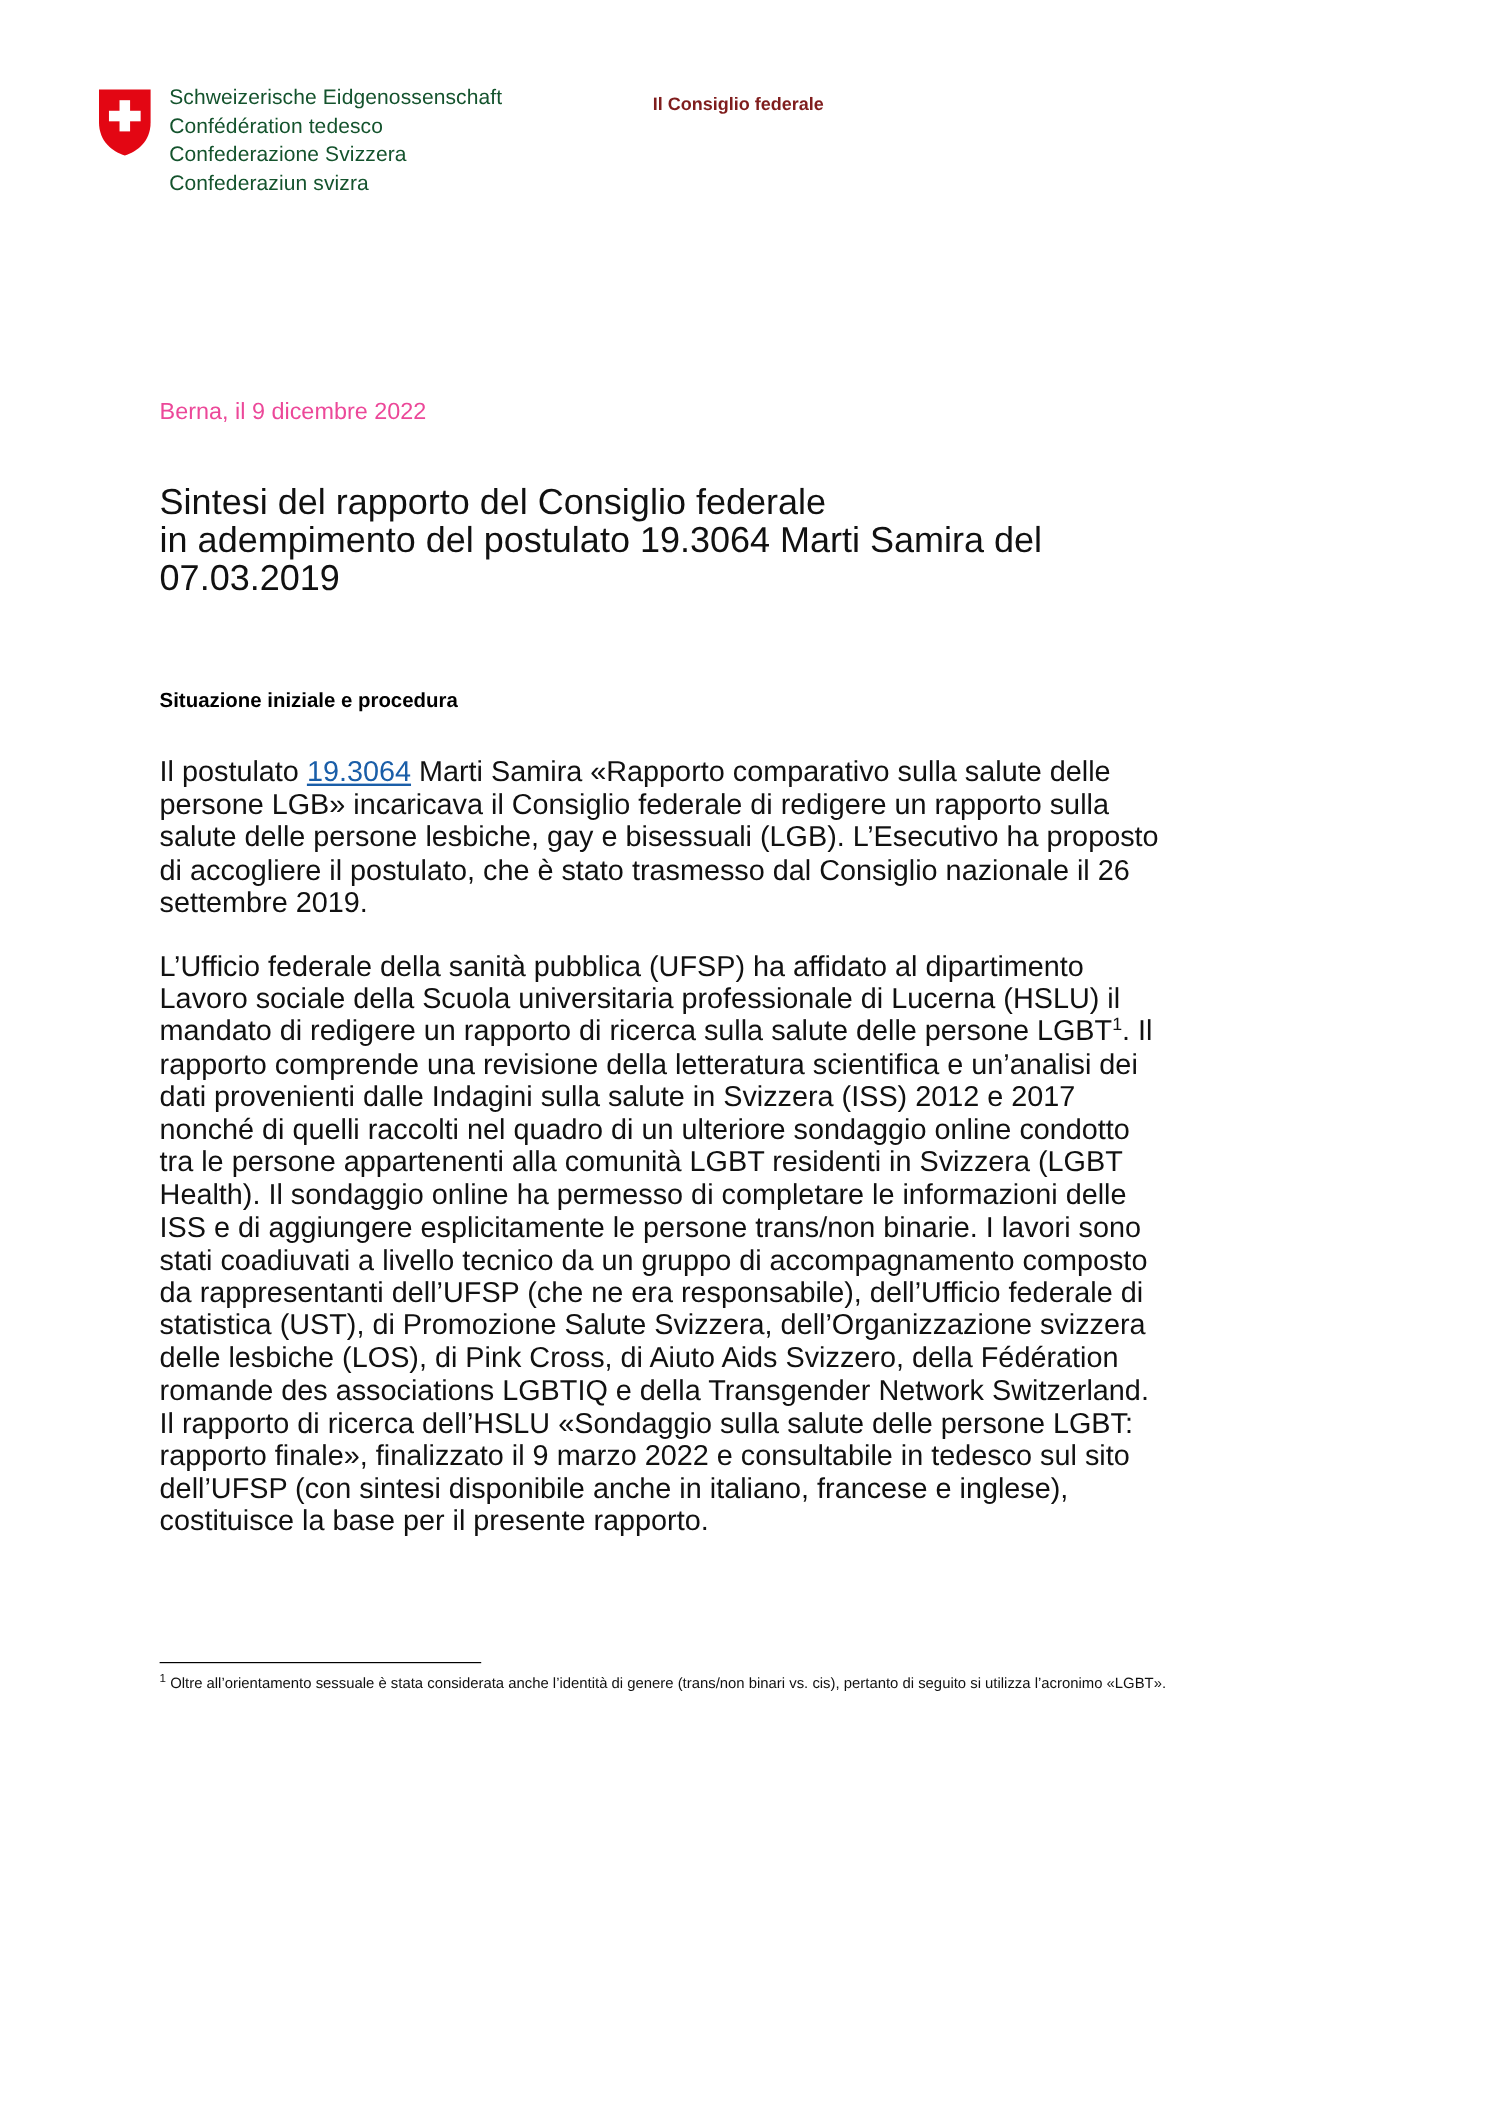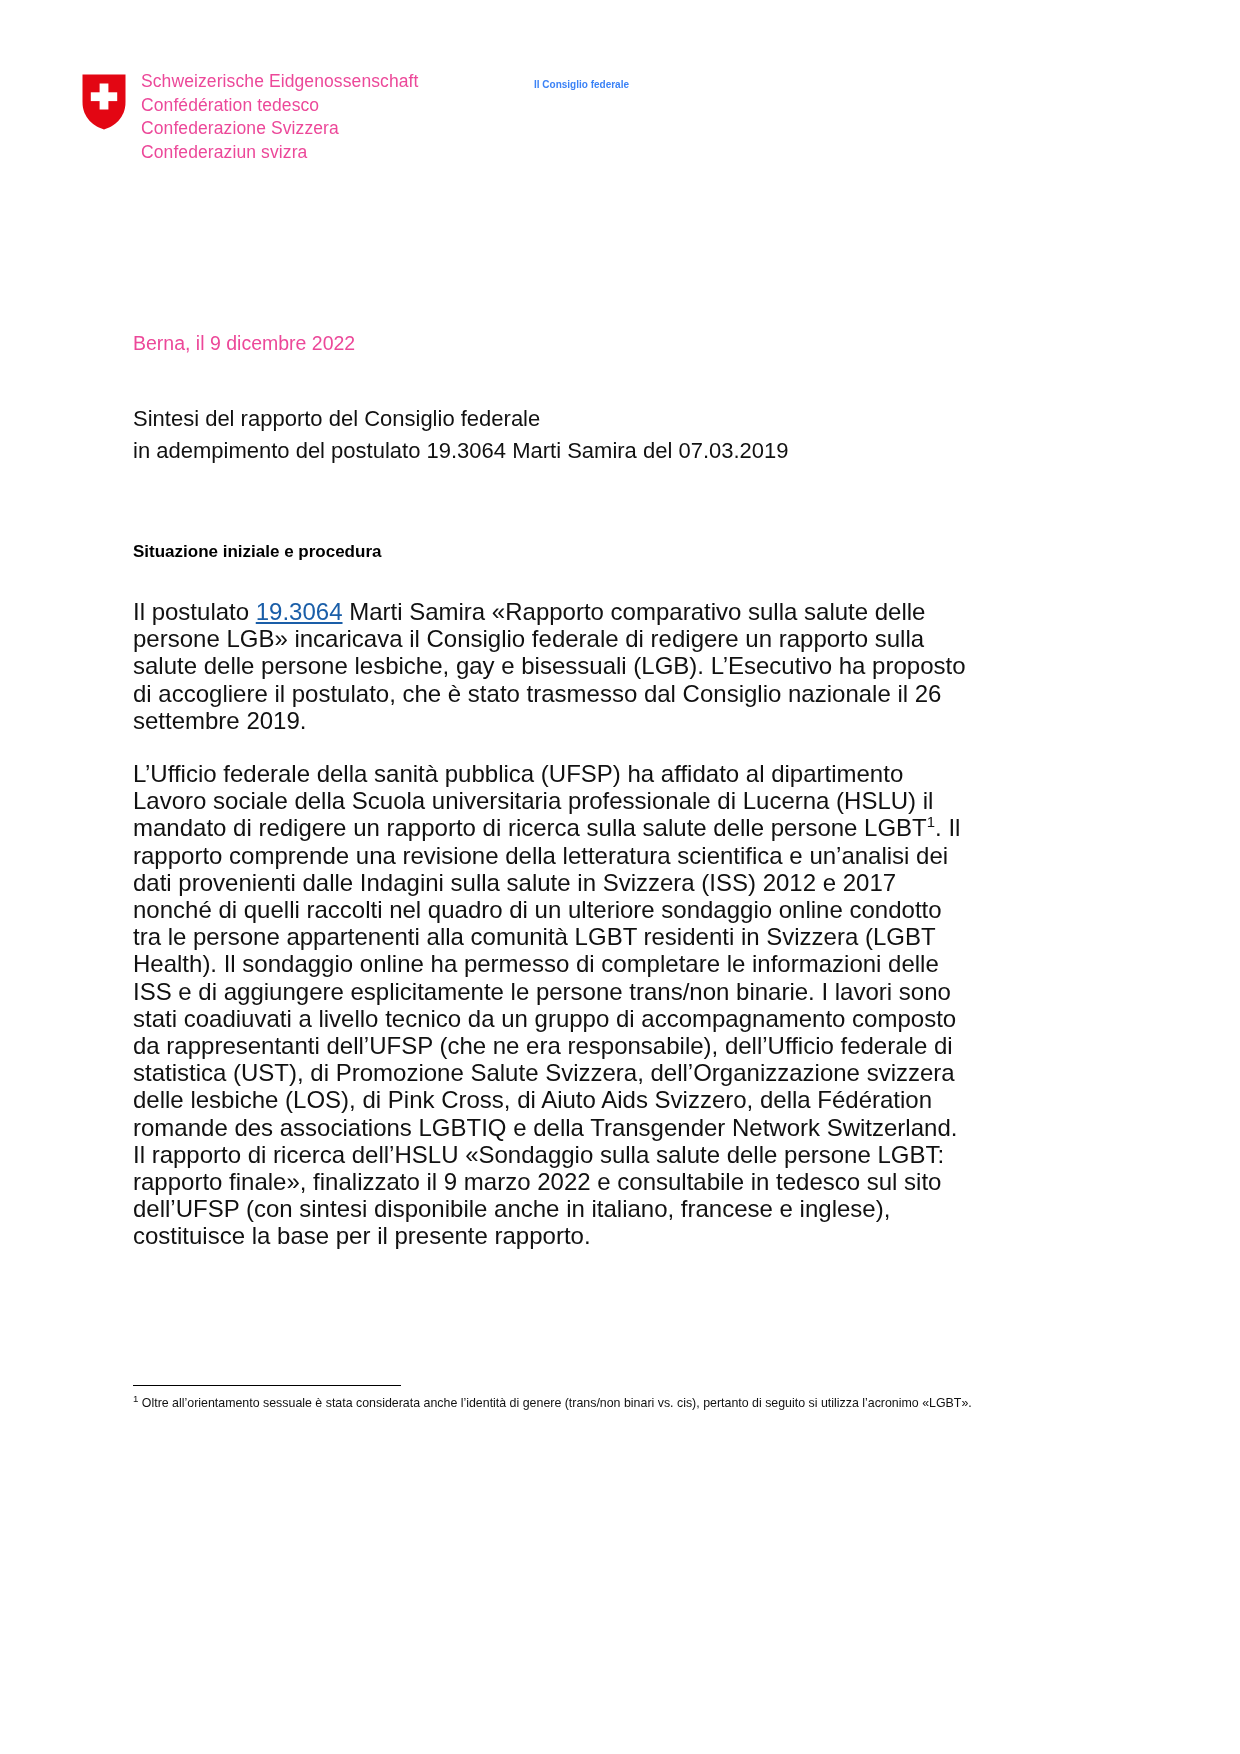--- a/index.html
+++ b/index.html
@@ -41,32 +41,32 @@
   .swiss-shield {
     width: 44px;
     height: 56px;
     flex: 0 0 44px;
     margin-top: 4px;
     margin-right: 15px;
   }
   .confed-names {
     font-size: 17.5px;
     line-height: 23.5px;
-    color: #ec4899;
+    color: #14532d;
     letter-spacing: 0.1px;
     white-space: nowrap;
   }
   .confed-names div { font-weight: 400; }
 
   .council-title {
-    font-size: 10px;
+    font-size: 15px;
     font-weight: bold;
-    color: #3b82f6;
+    color: #7f1d1d;
     padding-top: 9px;
-    margin-left: 22px;
+    margin-left: 32px;
     white-space: nowrap;
   }
 
   
   .content {
     position: absolute;
     left: 133px;
     top: 330px;
     width: 835px;
   }
@@ -77,21 +77,21 @@
     margin: 0 0 47px 0;
   }
   .doc-title {
     font-size: 23px;
     font-weight: bold;
     line-height: 30px;
     margin: 0 0 34px 0;
     letter-spacing: 0.1px;
   }
   .doc-subtitle {
-    font-size: 22px;
+    font-size: 30px;
     font-weight: 400;
     line-height: 32px;
     margin: 0 0 72px 0;
     color: #111;
   }
   .section-heading {
     font-size: 17px;
     font-weight: bold;
     line-height: 26px;
     margin: 0 0 33px 0;

